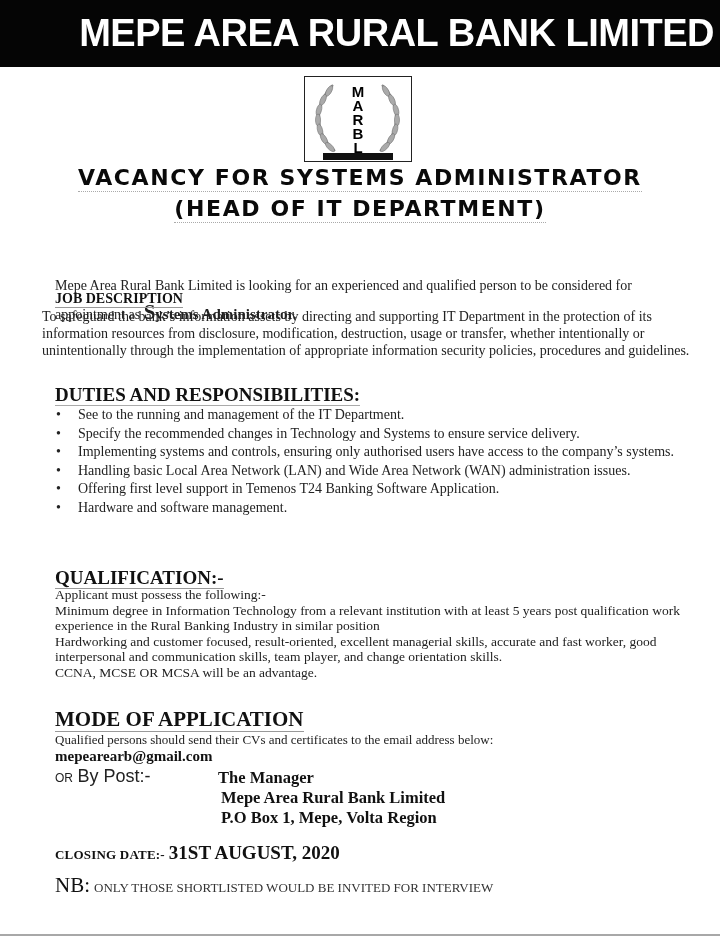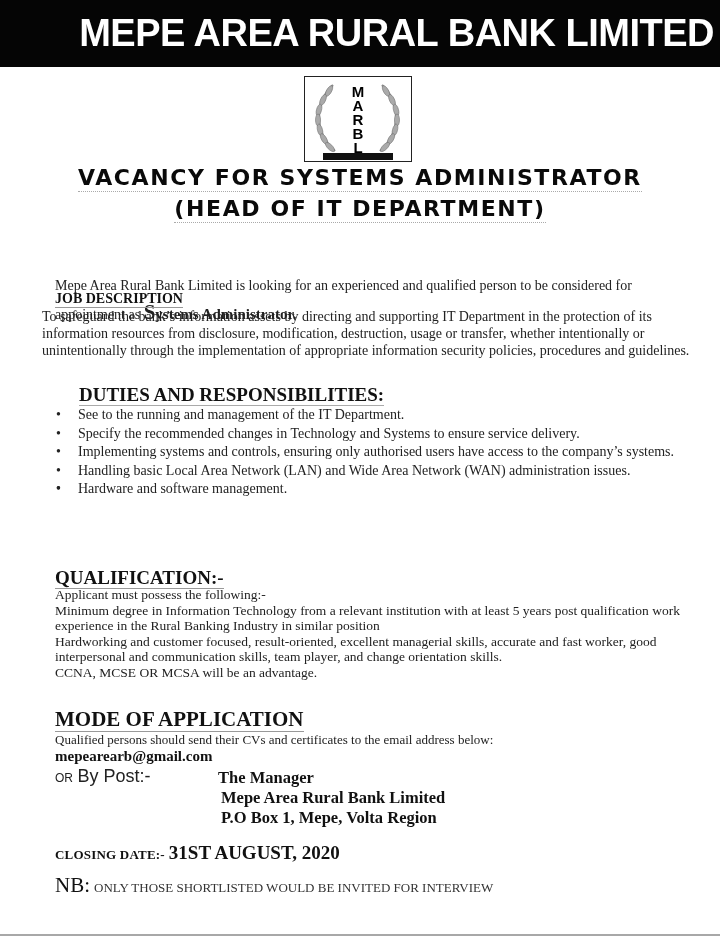--- a/index.html
+++ b/index.html
@@ -50,21 +50,21 @@
       border-bottom: 1px solid #999;
     }
     .para {
       position: absolute; left: 42px; top: 308px; width: 660px;
       font-size: 14px; line-height: 17px; color: #222;
     }
 
     .section-head {
       position: absolute; left: 55px; font-weight: bold; font-size: 19px; color: #111;
     }
-    .duties-head { top: 384px; margin-left: 24px; }
+    .duties-head { top: 384px; }
     .duties-head span { border-bottom: 1px solid #aaa; }
 
     .duties {
       position: absolute; left: 55px; top: 406px; width: 660px; list-style: none;
       font-size: 14px; line-height: 17.5px; color: #222;
     }
     .duties li { position: relative; padding-left: 23px; margin-bottom: 1px; }
     .duties li .bullet { position: absolute; left: 1px; top: 0; }
 
     .qual-head { top: 567px; font-size: 19px; }
@@ -161,21 +161,21 @@
 <div class="para">To safeguard the bank’s information assets by directing and supporting IT Department in the protection of its information resources from disclosure, modification, destruction, usage or transfer, whether intentionally or unintentionally through the implementation of appropriate information security policies, procedures and guidelines.</div>
 
 <div class="section-head duties-head">
   <span>DUTIES AND RESPONSIBILITIES:</span>
 </div>
 <ul class="duties">
   <li><span class="bullet">•</span><span>See to the running and management of the IT Department.</span></li>
   <li><span class="bullet">•</span><span>Specify the recommended changes in Technology and Systems to ensure service delivery.</span></li>
   <li><span class="bullet">•</span><span>Implementing systems and controls, ensuring only authorised users have access to the company’s systems.</span></li>
   <li><span class="bullet">•</span><span>Handling basic Local Area Network (LAN) and Wide Area Network (WAN) administration issues.</span></li>
-  <li><span class="bullet">•</span></li>
+  <li><span class="bullet">•</span><span>Offering first level support in Temenos T24 Banking Software Application.</span></li>
   <li><span class="bullet">•</span><span>Hardware and software management.</span></li>
 </ul>
 
 <div class="section-head qual-head">
   <span><span>QUALIFICATION</span><span>:-</span></span>
 </div>
 <div class="qual">
   <p>Applicant must possess the following:-</p>
   <p>Minimum degree in Information Technology from a relevant institution with at least 5 years post qualification work experience in the Rural Banking Industry in similar position</p>
   <p>Hardworking and customer focused, result-oriented, excellent managerial skills, accurate and fast worker, good interpersonal and communication skills, team player, and change orientation skills.</p>

